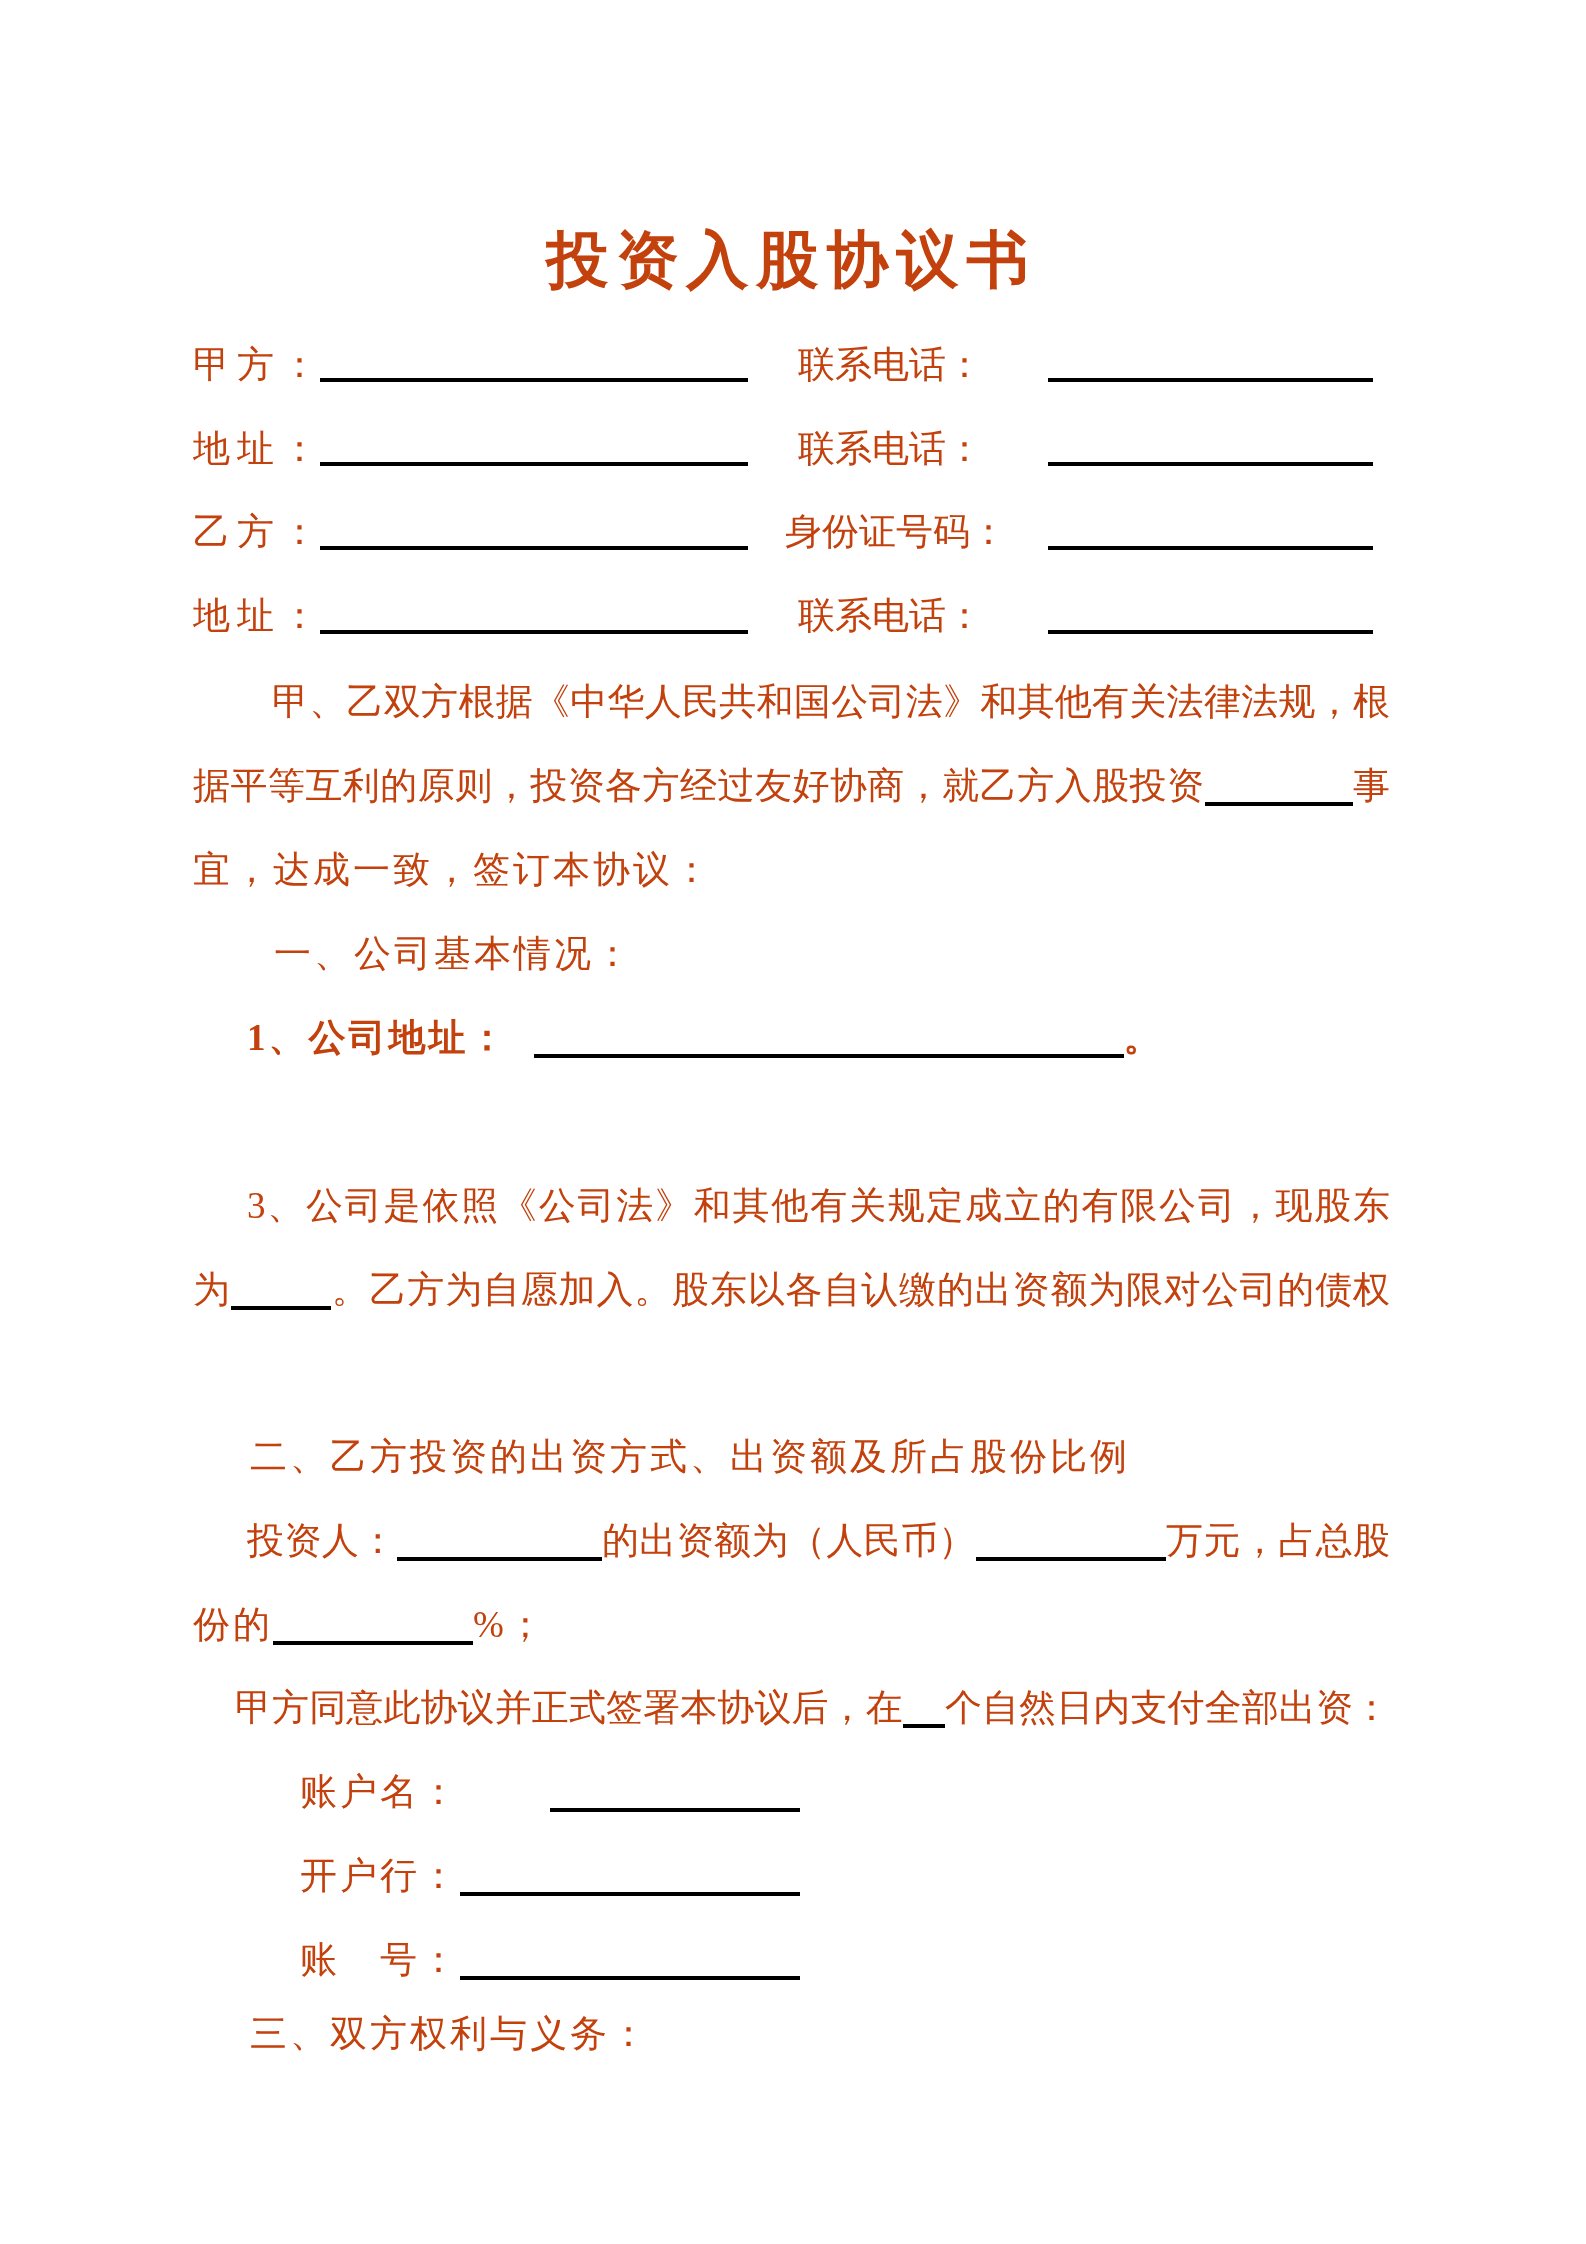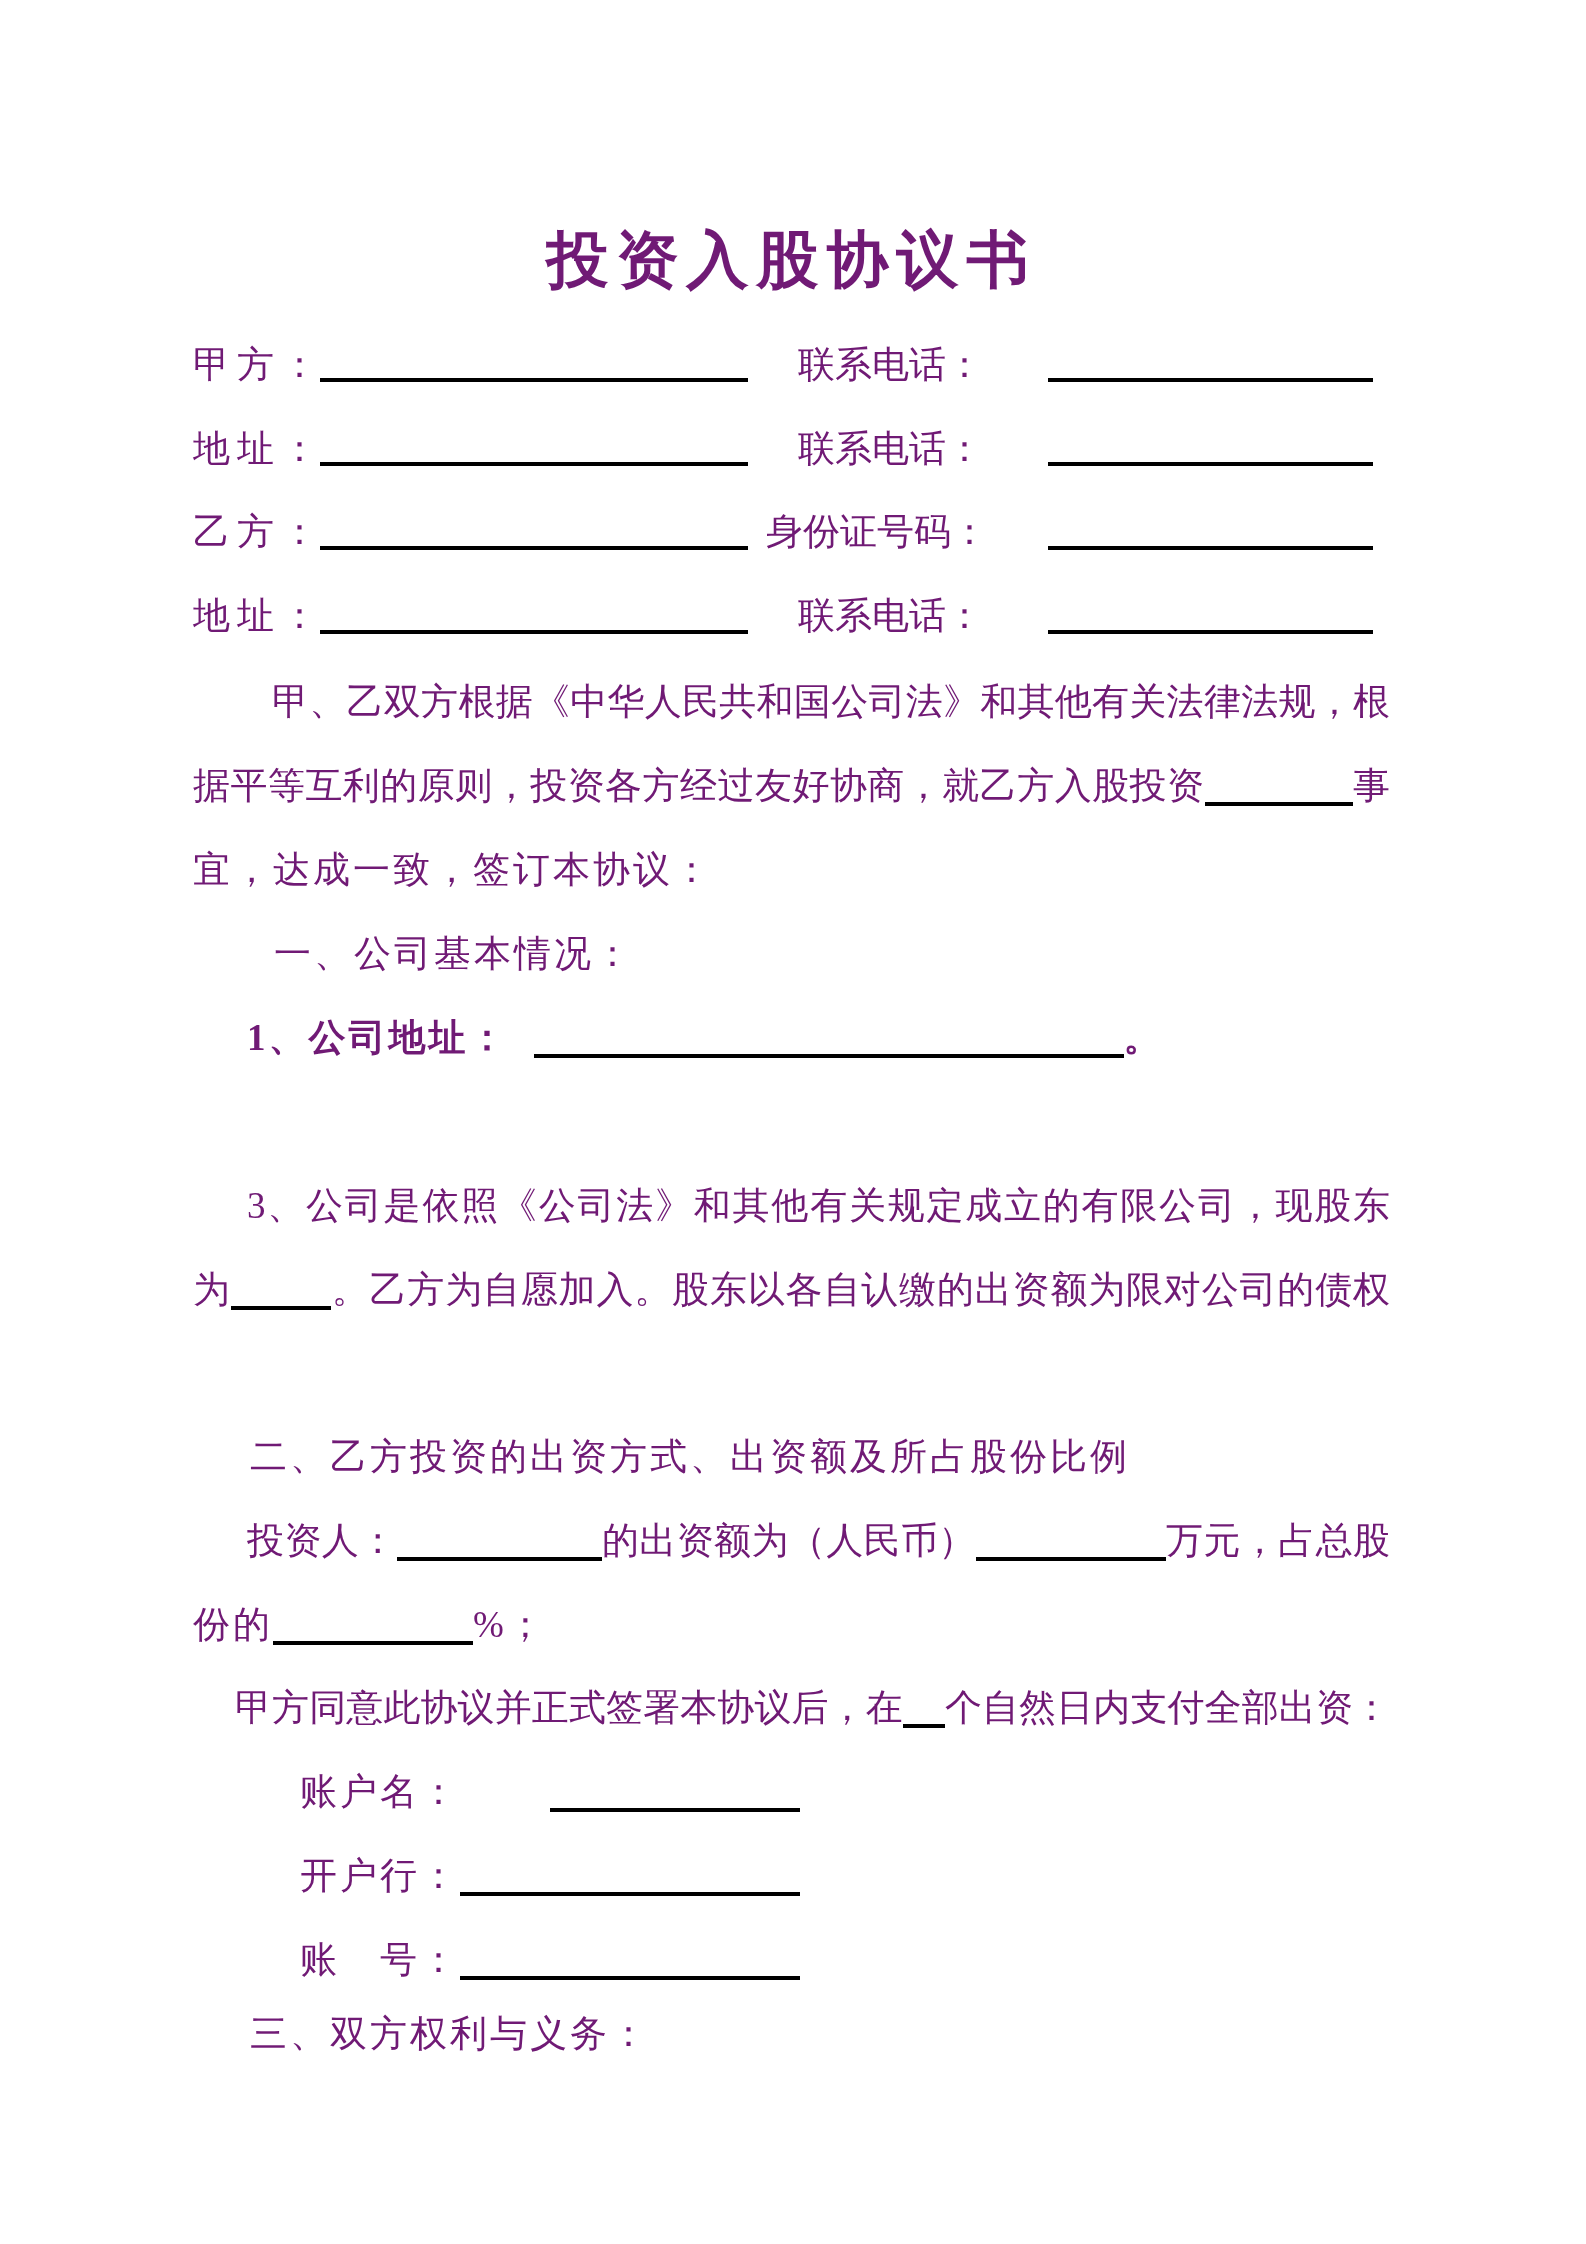--- a/index.html
+++ b/index.html
@@ -1,21 +1,21 @@
 <!DOCTYPE html>
 <html><head>
 <meta charset="utf-8">
 <style>
   html,body{margin:0;padding:0;background:#e8e8e8;}
   .sheet{
     position:relative;
     width:1586px;height:2244px;
     background:#ffffff;
     font-family:"Liberation Serif","DejaVu Serif",serif;
-    color:#701a75;
+    color:#c2410c;
     overflow:hidden;
   }
   .title{
     position:absolute;top:218px;left:193px;width:1197px;
     text-align:center;font-size:62px;font-weight:bold;letter-spacing:8px;
     white-space:nowrap;
   }
   
   .flabel{position:absolute;font-size:37px;white-space:nowrap;}
   .flabel.wide{letter-spacing:7px;}
@@ -60,21 +60,21 @@
   <span class="flabel" style="top:340px;left:798px;">联系电话：</span>
   <div class="hr" style="top:378px;left:1048px;width:325px;"></div>
 
   <span class="flabel wide" style="top:424px;left:193px;">地址：</span>
   <div class="hr" style="top:462px;left:320px;width:428px;"></div>
   <span class="flabel" style="top:424px;left:798px;">联系电话：</span>
   <div class="hr" style="top:462px;left:1048px;width:325px;"></div>
 
   <span class="flabel wide" style="top:507px;left:193px;">乙方：</span>
   <div class="hr" style="top:546px;left:320px;width:428px;"></div>
-  <span class="flabel" style="top:507px;left:766px;">身份证号码：</span>
+  <span class="flabel" style="top:507px;left:785px;">身份证号码：</span>
   <div class="hr" style="top:546px;left:1048px;width:325px;"></div>
 
   <span class="flabel wide" style="top:591px;left:193px;">地址：</span>
   <div class="hr" style="top:630px;left:320px;width:428px;"></div>
   <span class="flabel" style="top:591px;left:798px;">联系电话：</span>
   <div class="hr" style="top:630px;left:1048px;width:325px;"></div>
 
   <div class="bl just ind79" style="top:664px;"><span>甲、乙双方根据《中华人民共和国公司法》和其他有关法律法规，根</span></div>
   <div class="bl just" style="top:748px;"><span>据平等互利的原则，投资各方经过友好协商，就乙方入股投资</span><span class="u u140"></span><span>事</span></div>
   <div class="bl" style="top:832px;"><span>宜，达成一致，签订本协议：</span></div>

